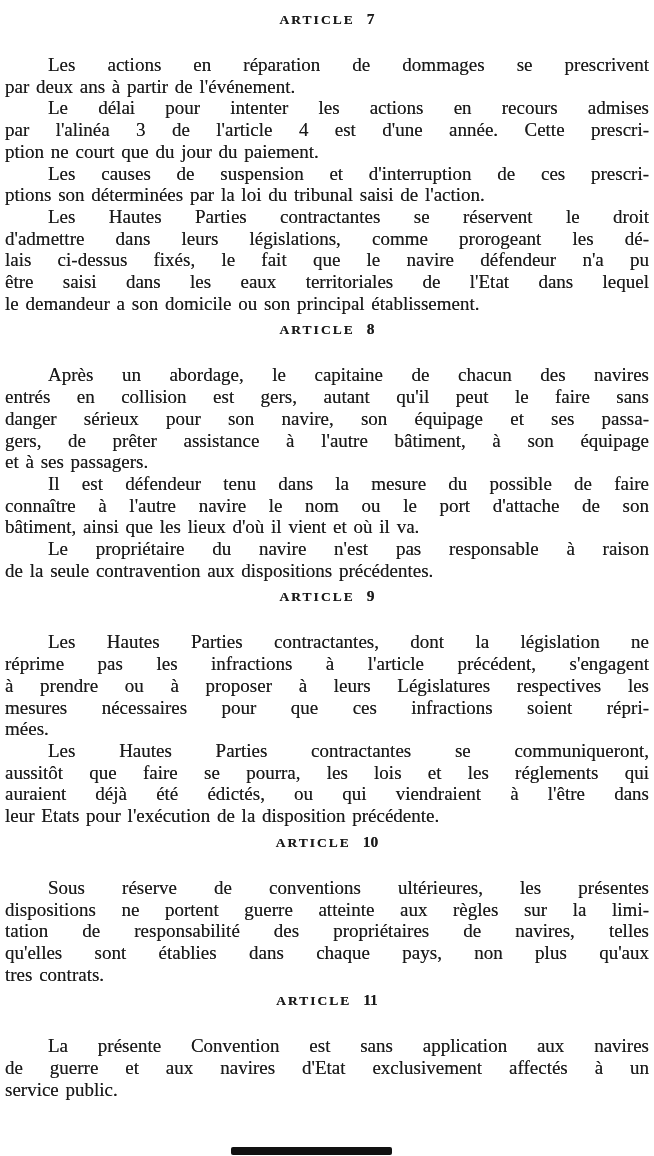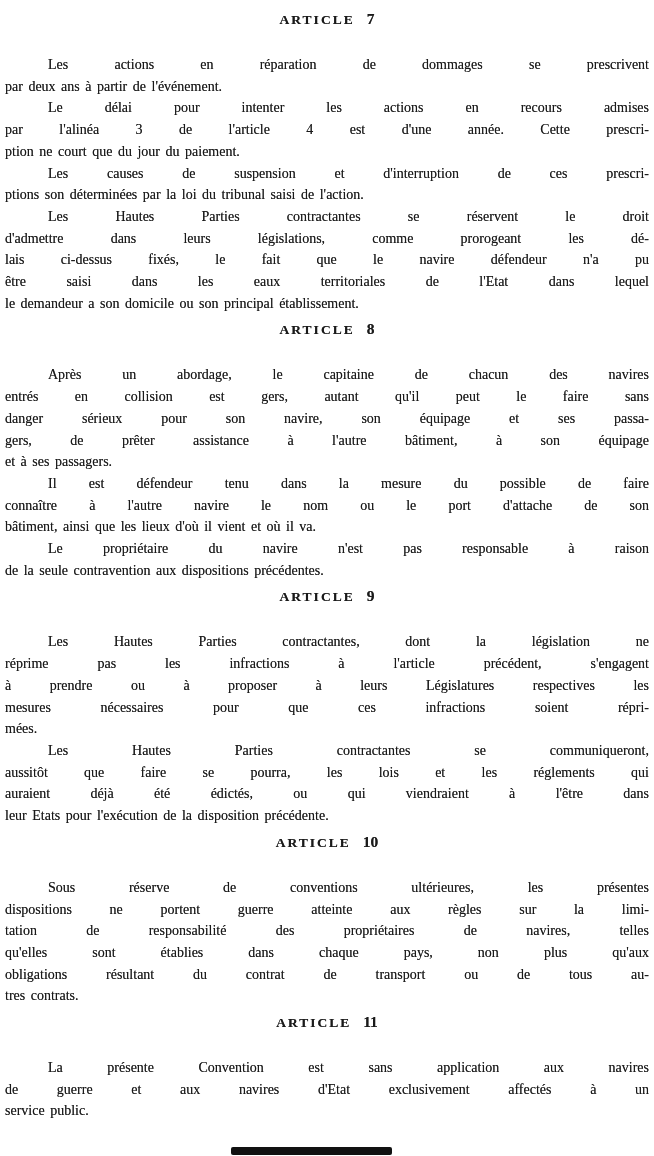--- a/index.html
+++ b/index.html
@@ -33,21 +33,21 @@
     letter-spacing: 2px;
   }
   .article:first-child .article-heading { margin-top: 0; }
   .ah-num {
     font-size: 15.5px;
     margin-left: 12px;
     letter-spacing: 0;
   }
   .para { margin: 0; }
   .line {
-    font-size: 14px;
+    font-size: 19px;
     line-height: 21.7px;
     text-align: justify;
     text-align-last: justify;
     word-spacing: 1px;
   }
   .line.first { text-indent: 43px; }
   .line.last {
     text-align: right;
     text-align-last: left;
     word-spacing: 2px;
@@ -125,21 +125,20 @@
           <div class="line last">leur Etats pour l'exécution de la disposition précédente.</div>
         </div>
       </section>
       <section class="article">
         <h2 class="article-heading"><span class="ah-label">ARTICLE</span><span class="ah-num">10</span></h2>
         <div class="para">
           <div class="line first">Sous réserve de conventions ultérieures, les présentes</div>
           <div class="line">dispositions ne portent guerre atteinte aux règles sur la limi-</div>
           <div class="line">tation de responsabilité des propriétaires de navires, telles</div>
           <div class="line">qu'elles sont établies dans chaque pays, non plus qu'aux</div>
-          <div class="line">obligations résultant du contrat de transport ou de tous au-</div>
           <div class="line last">tres contrats.</div>
         </div>
       </section>
       <section class="article">
         <h2 class="article-heading"><span class="ah-label">ARTICLE</span><span class="ah-num">11</span></h2>
         <div class="para">
           <div class="line first">La présente Convention est sans application aux navires</div>
           <div class="line">de guerre et aux navires d'Etat exclusivement affectés à un</div>
           <div class="line last">service public.</div>
         </div>

